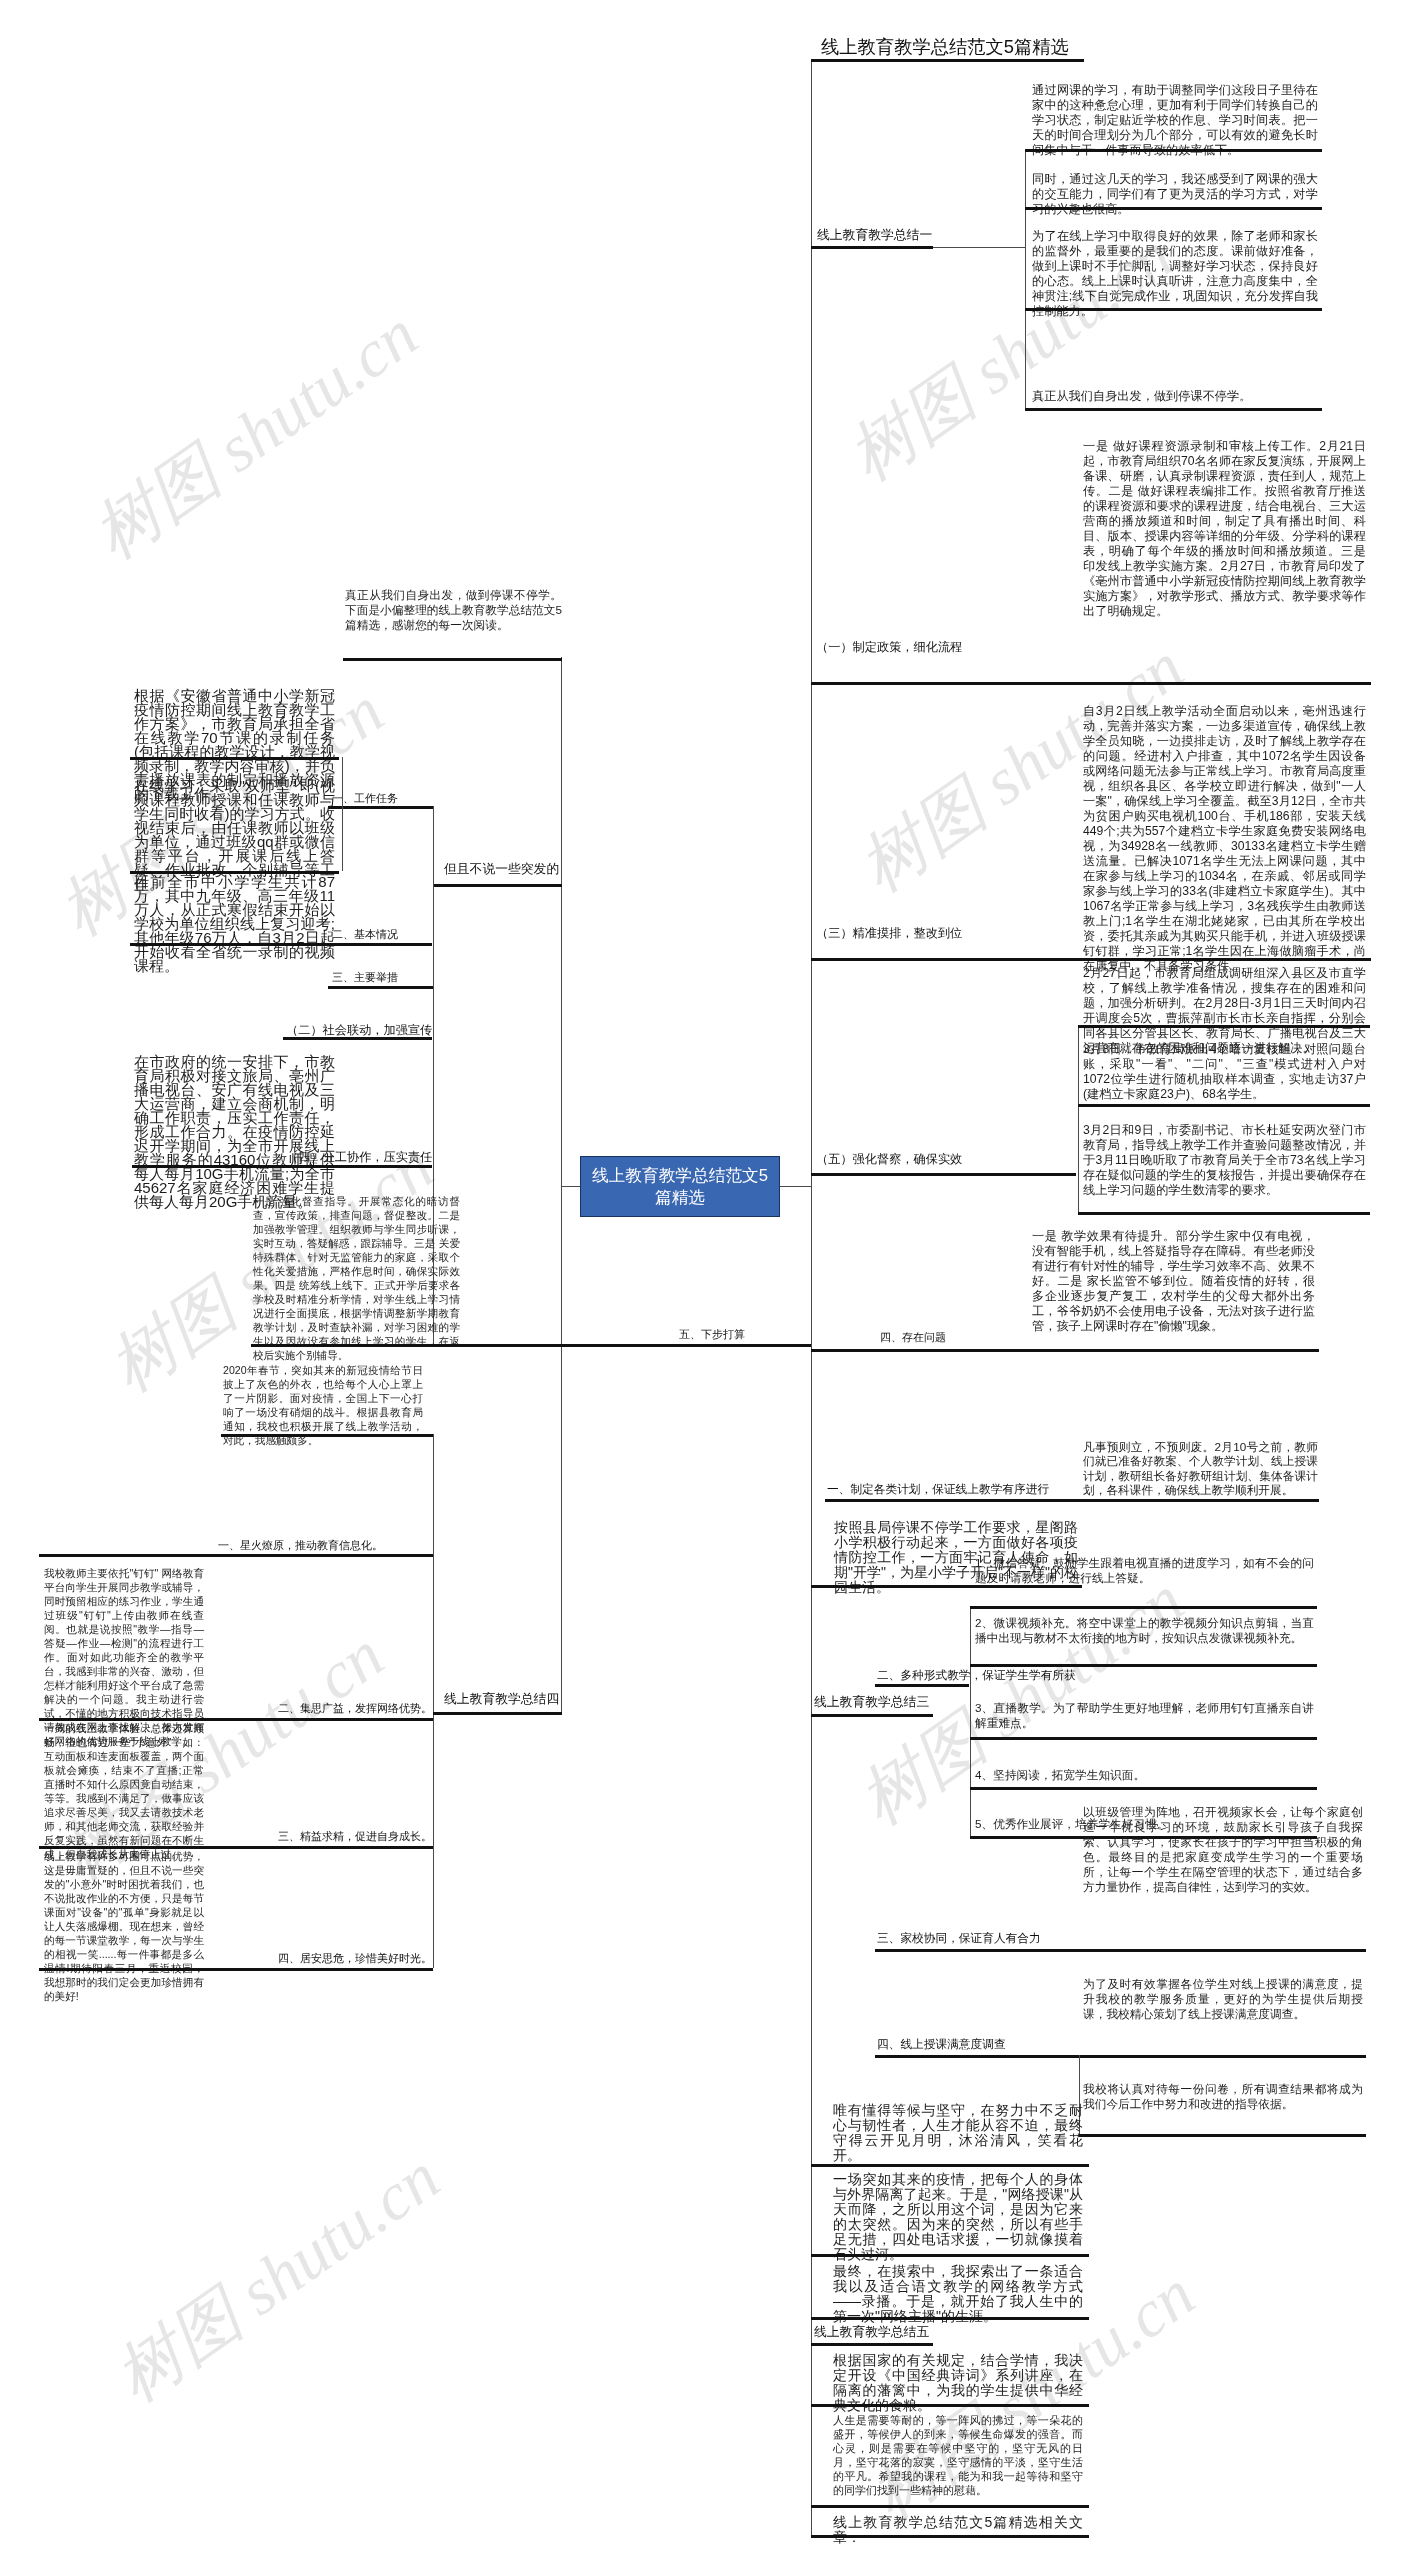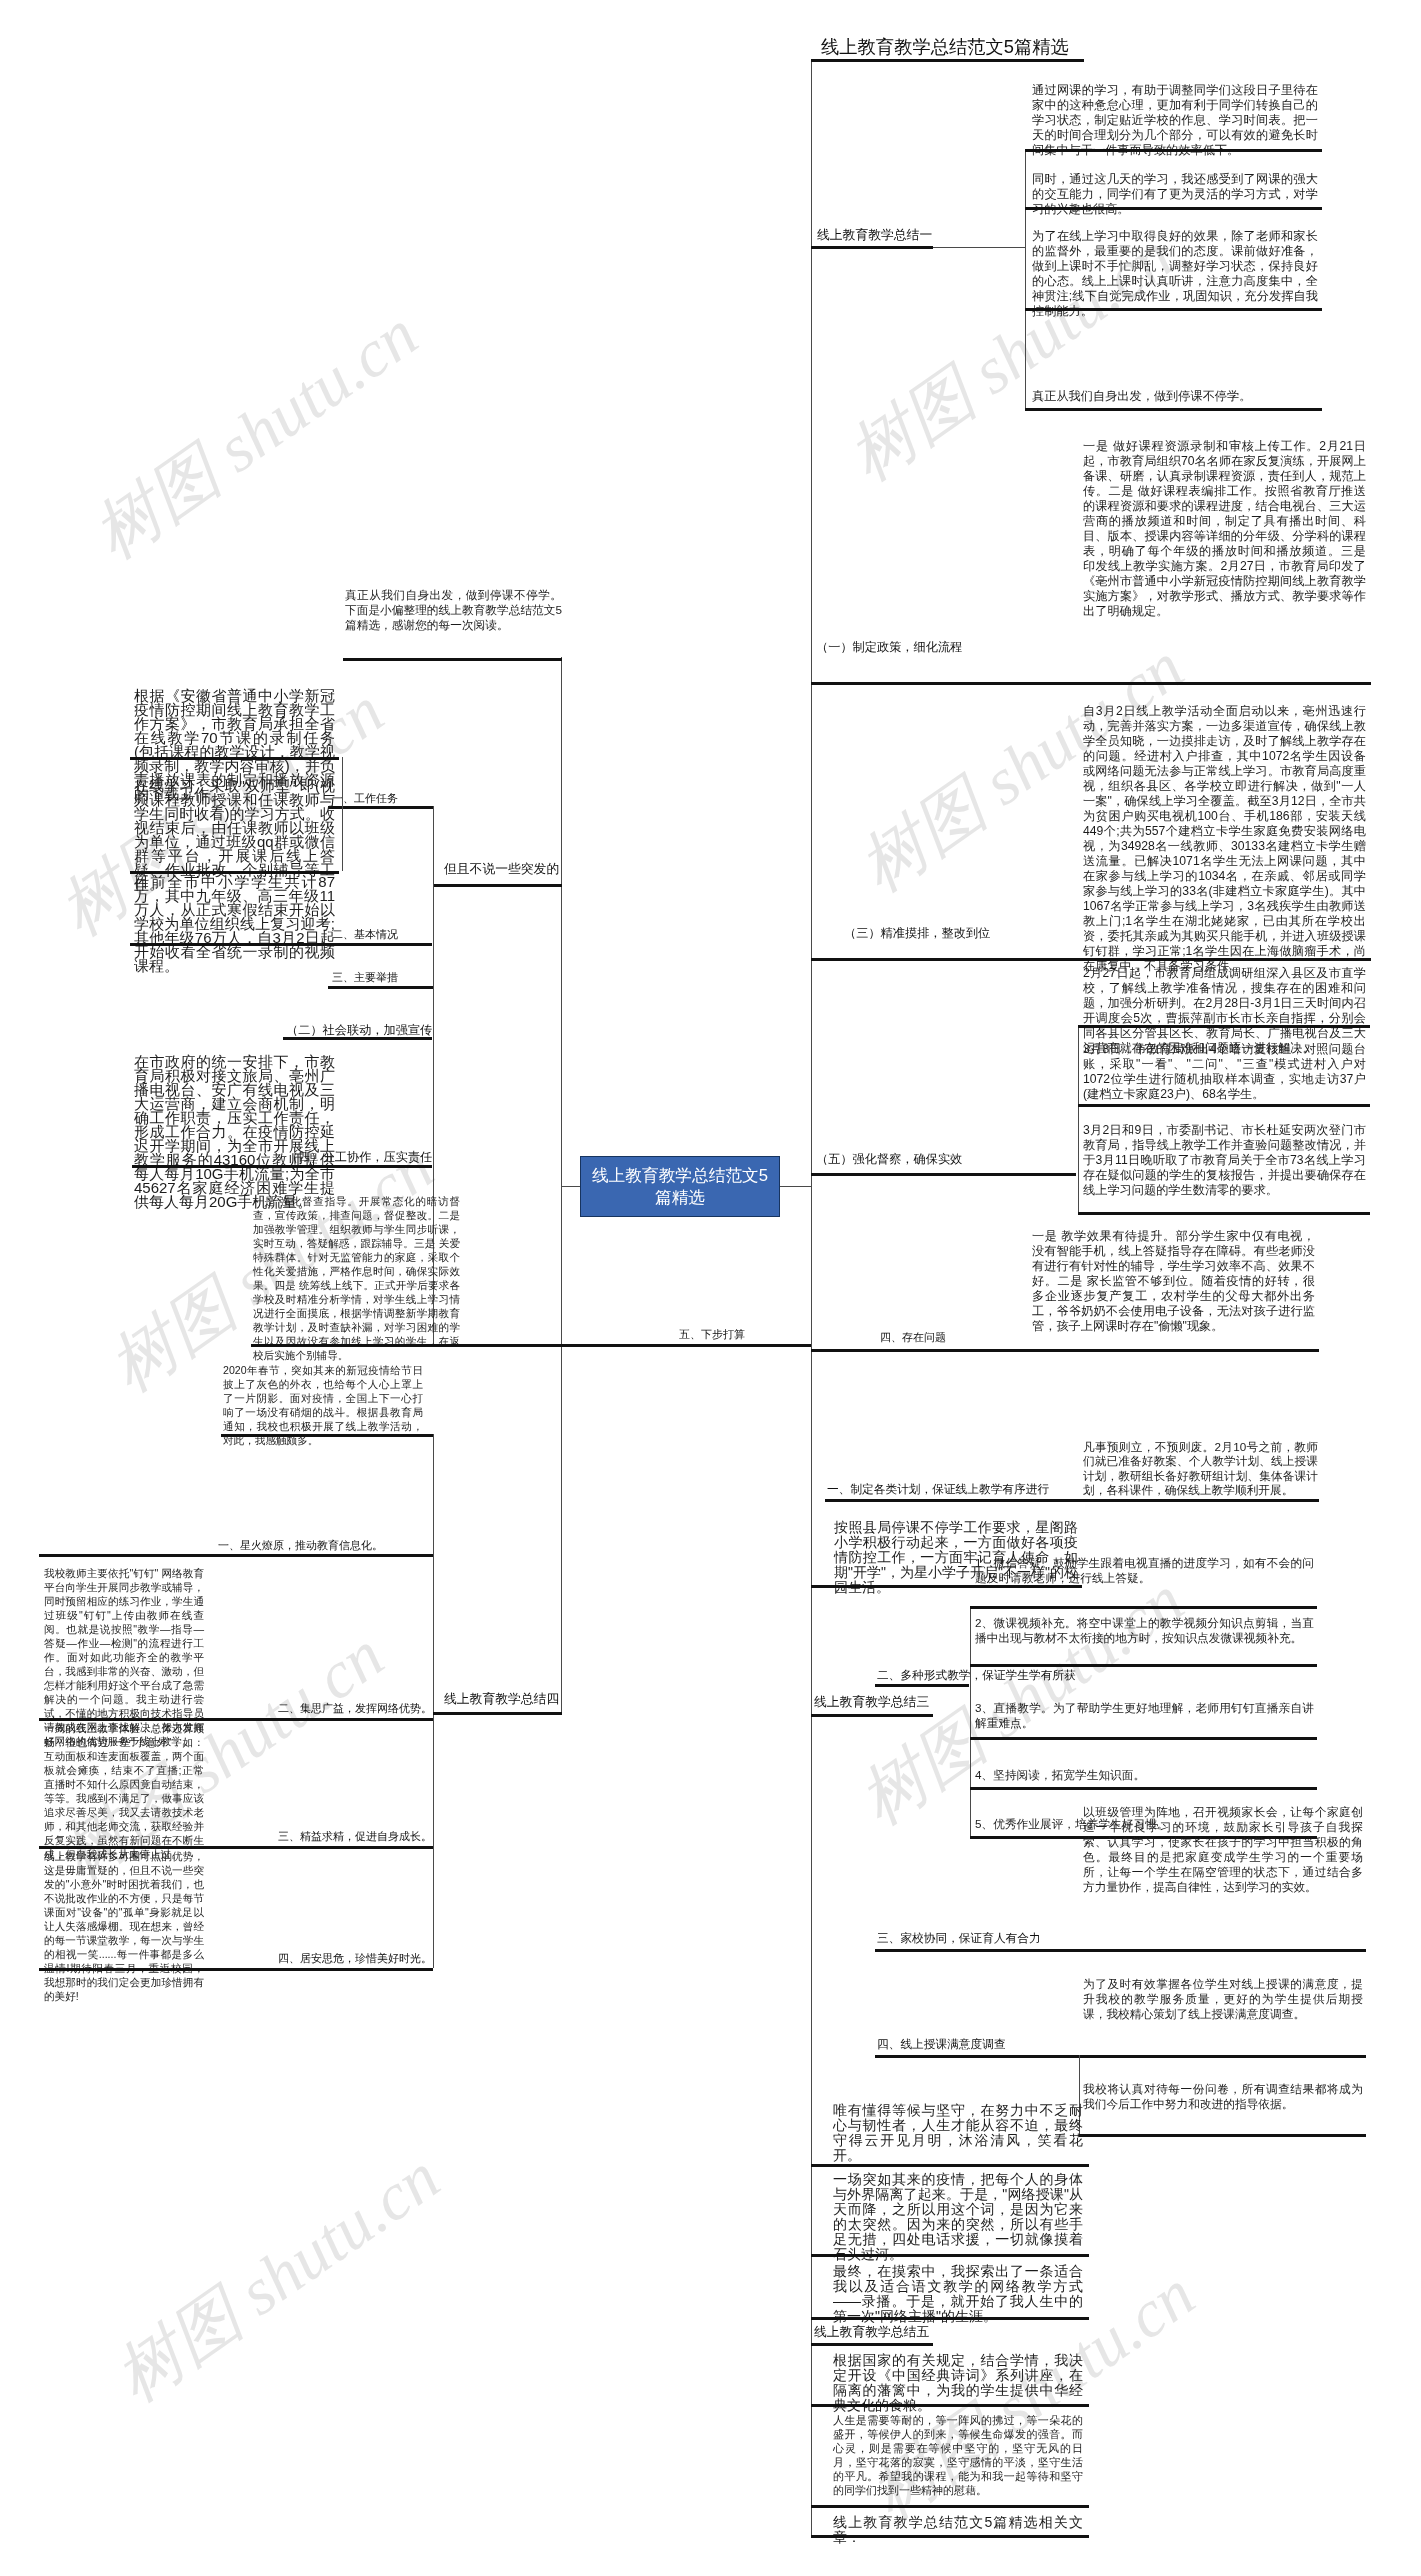--- a/index.html
+++ b/index.html
@@ -86,21 +86,21 @@
   <div class="lab lab-c" style="left:332px;top:970px;">三、主要举措</div>
   <div class="hl" style="left:328px;top:986px;width:105px;"></div>
 
   <div class="lab lab-g" style="left:816px;top:639px;">（一）制定政策，细化流程</div>
   <div class="leaf leaf-r2" style="left:1083px;top:439px;">一是 做好课程资源录制和审核上传工作。2月21日起，市教育局组织70名名师在家反复演练，开展网上备课、研磨，认真录制课程资源，责任到人，规范上传。二是 做好课程表编排工作。按照省教育厅推送的课程资源和要求的课程进度，结合电视台、三大运营商的播放频道和时间，制定了具有播出时间、科目、版本、授课内容等详细的分年级、分学科的课程表，明确了每个年级的播放时间和播放频道。三是 印发线上教学实施方案。2月27日，市教育局印发了《亳州市普通中小学新冠疫情防控期间线上教育教学实施方案》，对教学形式、播放方式、教学要求等作出了明确规定。</div>
   <div class="hl" style="left:811px;top:682px;width:560px;"></div>
 
   <div class="lab lab-g" style="left:286px;top:1022px;">（二）社会联动，加强宣传</div>
   <div class="hl" style="left:283px;top:1037px;width:149px;"></div>
 
-  <div class="lab lab-g" style="left:844px;top:925px;">（三）精准摸排，整改到位</div>
+  <div class="lab lab-g" style="left:816px;top:925px;">（三）精准摸排，整改到位</div>
   <div class="leaf leaf-r2" style="left:1083px;top:704px;">自3月2日线上教学活动全面启动以来，亳州迅速行动，完善并落实方案，一边多渠道宣传，确保线上教学全员知晓，一边摸排走访，及时了解线上教学存在的问题。经进村入户排查，其中1072名学生因设备或网络问题无法参与正常线上学习。市教育局高度重视，组织各县区、各学校立即进行解决，做到"一人一案"，确保线上学习全覆盖。截至3月12日，全市共为贫困户购买电视机100台、手机186部，安装天线449个;共为557个建档立卡学生家庭免费安装网络电视，为34928名一线教师、30133名建档立卡学生赠送流量。已解决1071名学生无法上网课问题，其中在家参与线上学习的1034名，在亲戚、邻居或同学家参与线上学习的33名(非建档立卡家庭学生)。其中1067名学正常参与线上学习，3名残疾学生由教师送教上门;1名学生在湖北姥姥家，已由其所在学校出资，委托其亲戚为其购买只能手机，并进入班级授课钉钉群，学习正常;1名学生因在上海做脑瘤手术，尚在康复中，不具备学习条件。</div>
   <div class="hl" style="left:811px;top:958px;width:560px;"></div>
 
   <div class="lab lab-g" style="left:286px;top:1149px;">（四）分工协作，压实责任</div>
   <div class="leaf leaf-l" style="left:134px;top:1055px;">在市政府的统一安排下，市教育局积极对接文旅局、亳州广播电视台、安广有线电视及三大运营商，建立会商机制，明确工作职责，压实工作责任，形成工作合力。在疫情防控延迟开学期间，为全市开展线上教学服务的43160位教师提供每人每月10G手机流量;为全市45627名家庭经济困难学生提供每人每月20G手机流量。</div>
   <div class="hl" style="left:132px;top:1165px;width:300px;"></div>
 
   <div class="lab lab-g" style="left:816px;top:1151px;">（五）强化督察，确保实效</div>
   <div class="hl" style="left:811px;top:1173px;width:265px;"></div>
   <div class="vl" style="left:1078px;top:1025px;height:189px;"></div>

